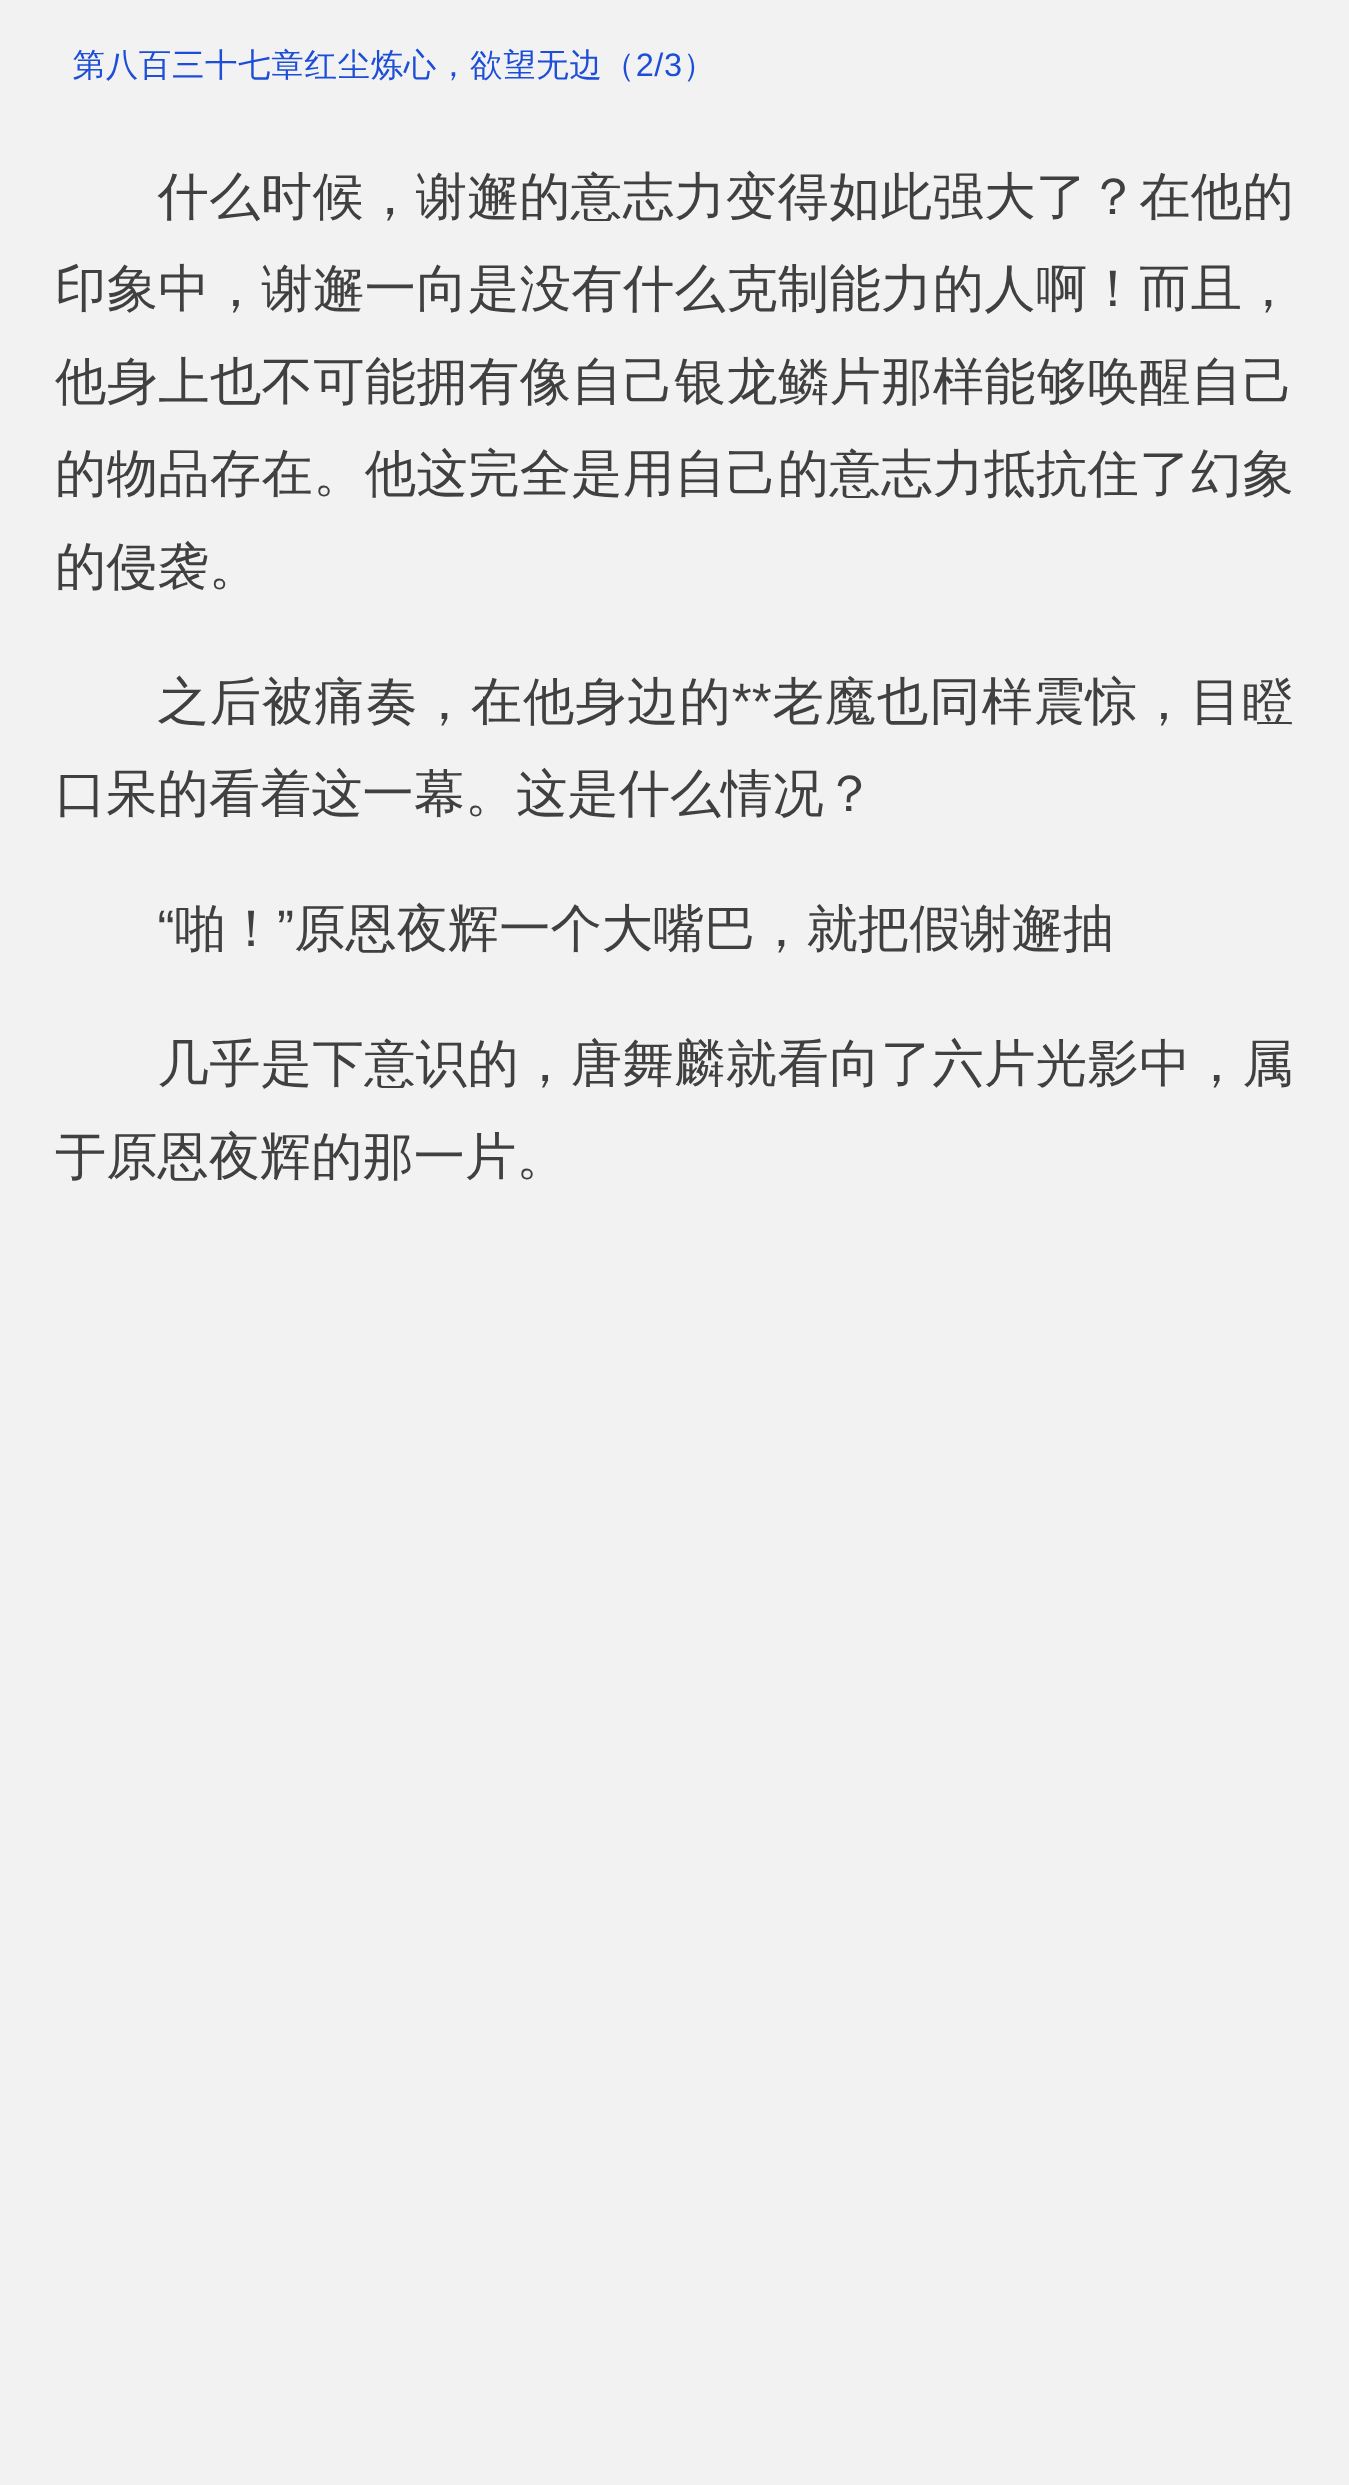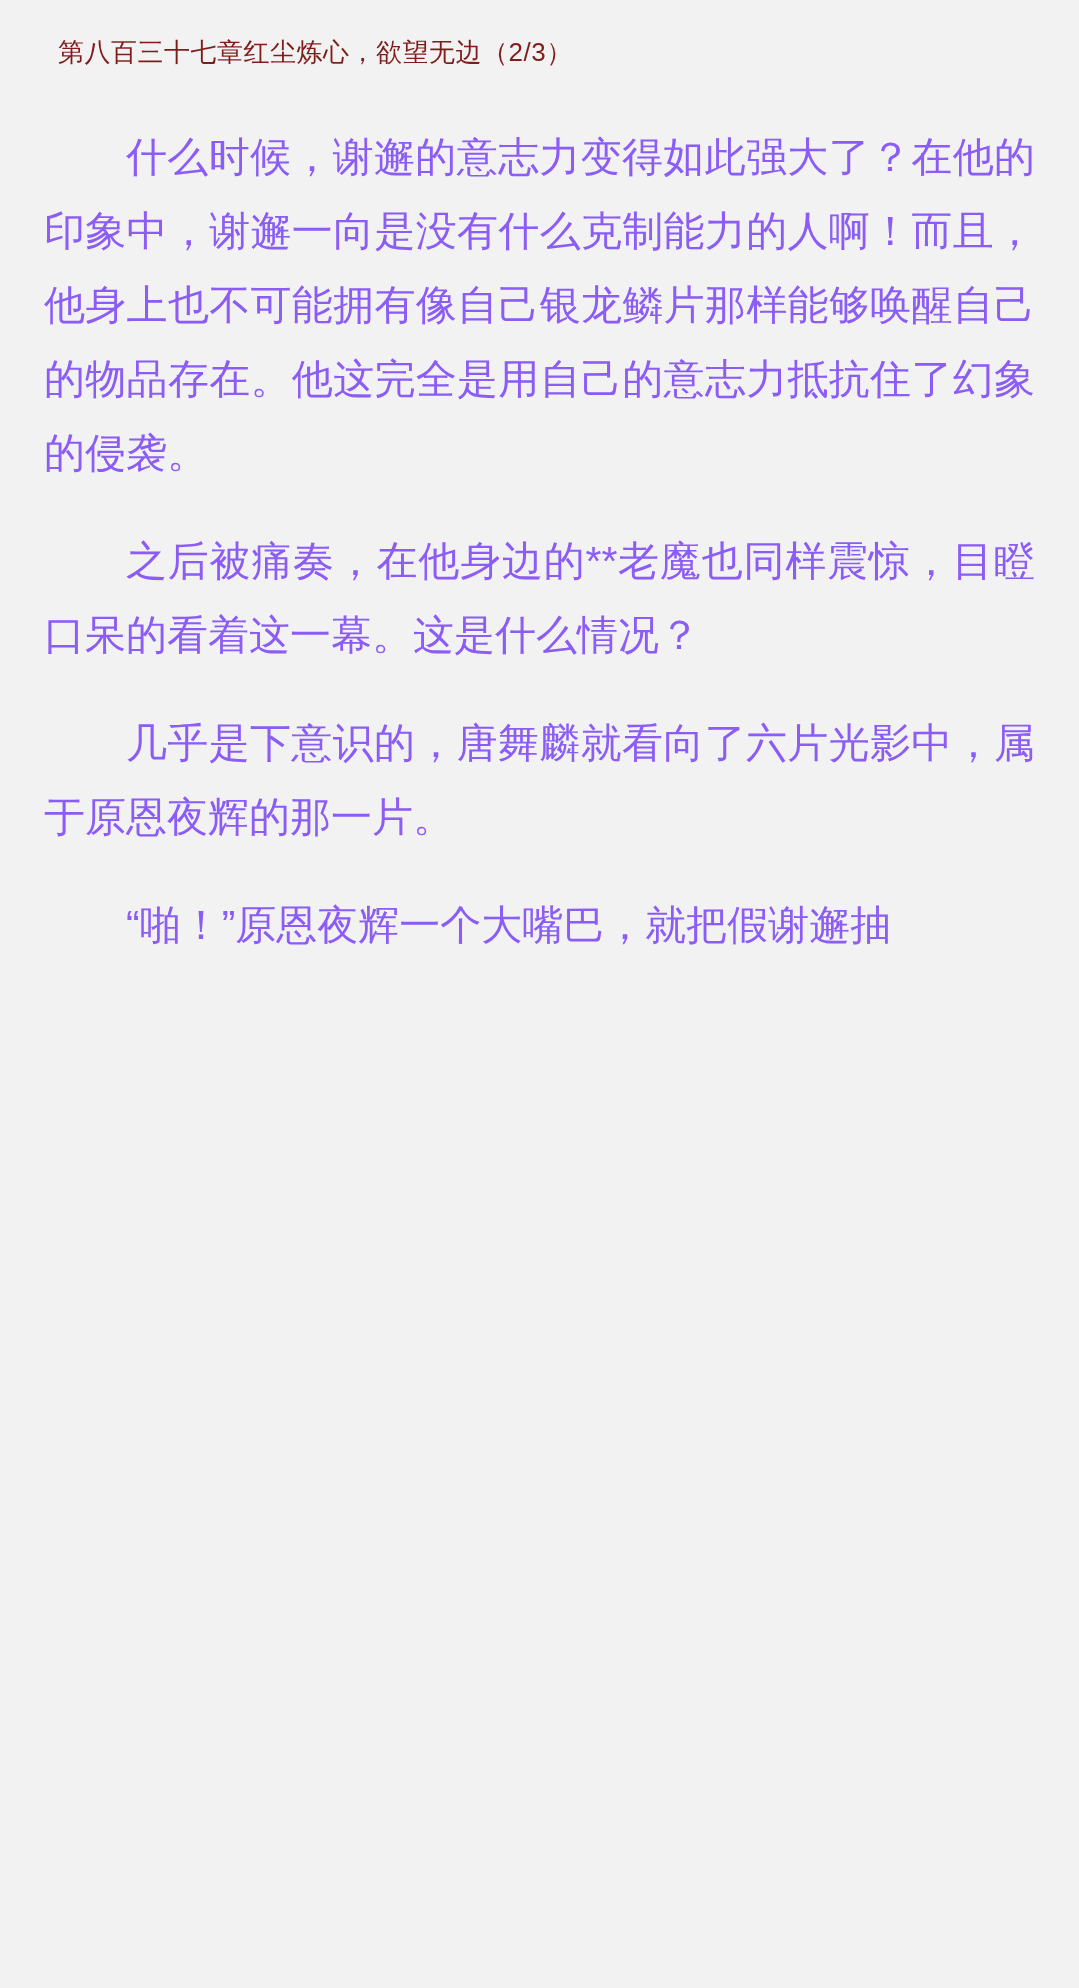--- a/index.html
+++ b/index.html
@@ -22,37 +22,37 @@
     padding: 0 44px;
     background: #f2f2f2;
     display: flex;
     flex-direction: column;
   }
   .chapter-header {
     height: 104px;
     display: flex;
     align-items: center;
     font-size: 26px;
-    color: #7f1d1d;
+    color: #1d4ed8;
     letter-spacing: 0.5px;
     white-space: nowrap;
     overflow: hidden;
     padding-left: 14px;
   }
   .content {
     flex: 1;
     overflow: hidden;
     padding-top: 16px;
   }
   p.para {
     margin: 0 0 0 0;
     font-size: 41px;
     line-height: 74px;
     text-indent: 2em;
-    color: #8b5cf6;
+    color: #404040;
     letter-spacing: 0px;
     text-align: justify;
     word-break: break-all;
   }
   p.gap-large {
     margin-top: 34px;
   }
   p.gap-small {
     margin-top: 0px;
   }
@@ -60,17 +60,17 @@
 </head>
 <body>
 
 <div class="reader">
 
   <div class="chapter-header">第八百三十七章红尘炼心，欲望无边（2/3）</div>
 
   <div class="content">
     <p class="para gap-small">什么时候，谢邂的意志力变得如此强大了？在他的印象中，谢邂一向是没有什么克制能力的人啊！而且，他身上也不可能拥有像自己银龙鳞片那样能够唤醒自己的物品存在。他这完全是用自己的意志力抵抗住了幻象的侵袭。</p>
     <p class="para gap-large">之后被痛奏，在他身边的**老魔也同样震惊，目瞪口呆的看着这一幕。这是什么情况？</p>
+    <p class="para gap-large">“啪！”原恩夜辉一个大嘴巴，就把假谢邂抽</p>
     <p class="para gap-large">几乎是下意识的，唐舞麟就看向了六片光影中，属于原恩夜辉的那一片。</p>
-    <p class="para gap-large">“啪！”原恩夜辉一个大嘴巴，就把假谢邂抽</p>
   </div>
 
 </div>
 
 </body></html>

